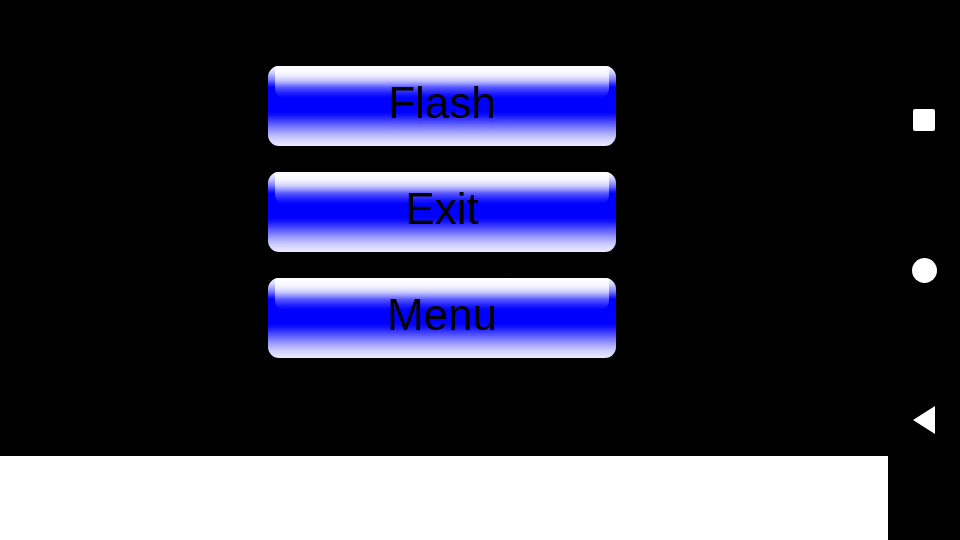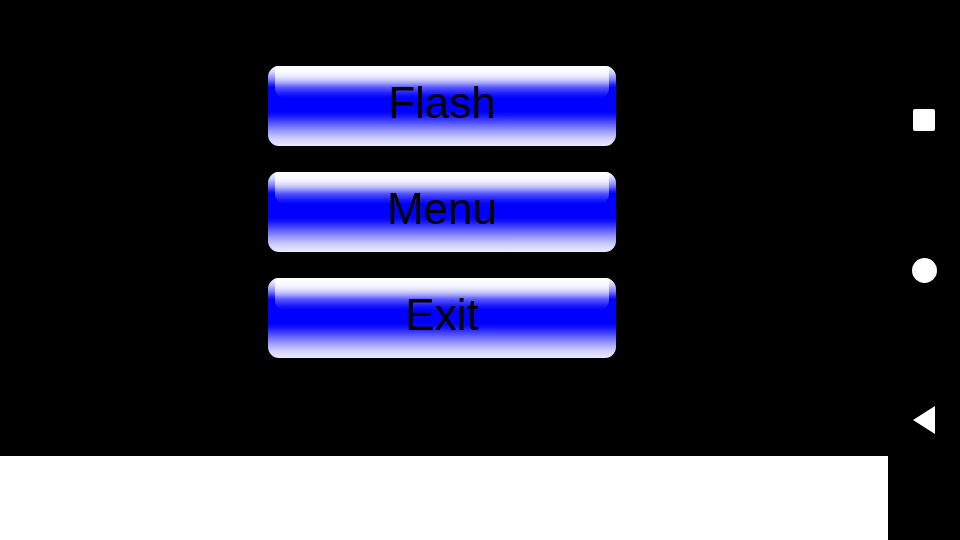--- a/index.html
+++ b/index.html
@@ -170,28 +170,28 @@
     <div id="button-stack">
 
       <div class="glossy-button">
         <span class="gloss"></span>
         <span class="btn-label">Flash</span>
       </div>
 
 
       <div class="glossy-button">
         <span class="gloss"></span>
+        <span class="btn-label">Exit</span>
+      </div>
+
+      <div class="glossy-button">
+        <span class="gloss"></span>
         <span class="btn-label">Menu</span>
       </div>
 
-      <div class="glossy-button">
-        <span class="gloss"></span>
-        <span class="btn-label">Exit</span>
-      </div>
-
     </div>
   </div>
 
   <div id="nav-bar">
 
     <div class="nav-btn" id="nav-recents">
       <span class="icon-square"></span>
     </div>
 
     <div class="nav-btn" id="nav-home">

